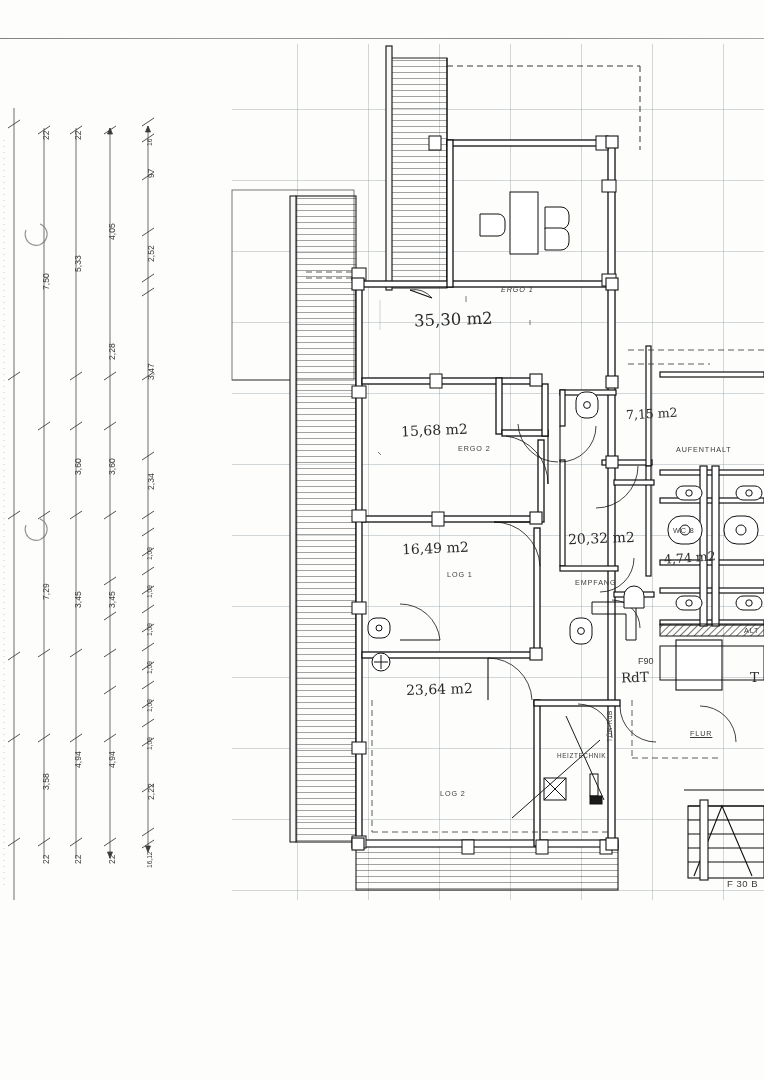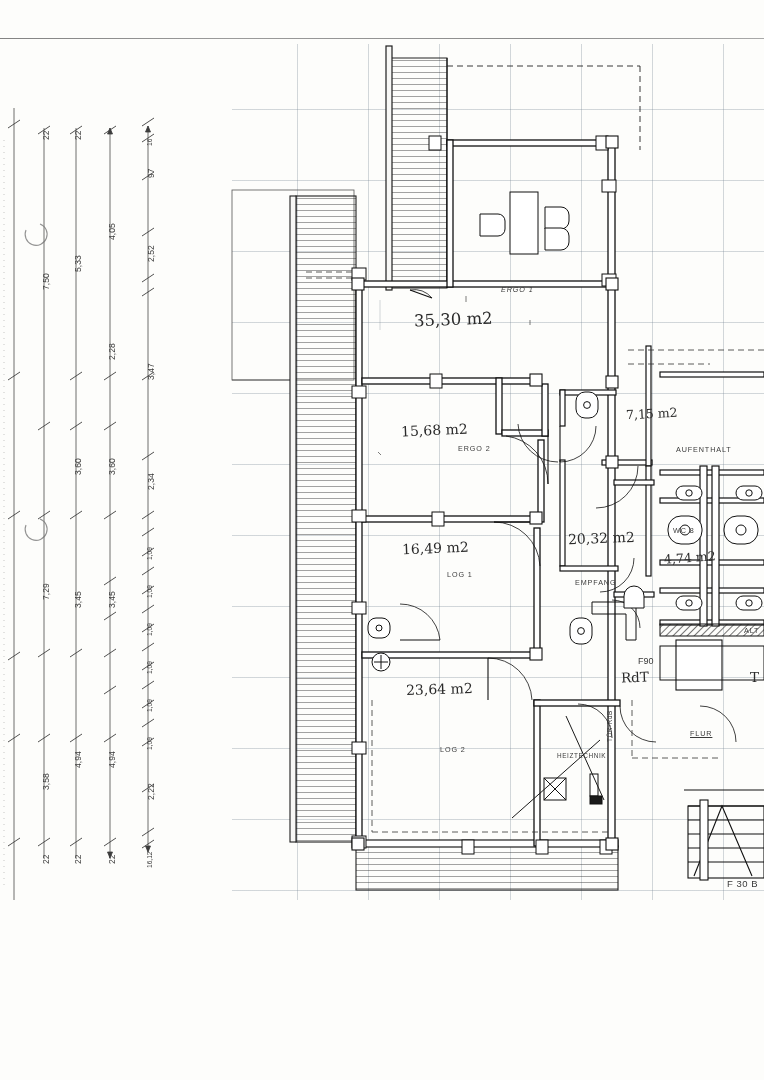--- a/index.html
+++ b/index.html
@@ -416,21 +416,21 @@
   <div class="hw hwmid" style="left:401px;top:422px;transform:rotate(-2.5deg);">15,68 m2</div>
   <div class="hw hwmid" style="left:402px;top:540px;transform:rotate(-2.2deg);">16,49 m2</div>
   <div class="hw hwmid" style="left:406px;top:681px;transform:rotate(-1.8deg);">23,64 m2</div>
   <div class="hw hwsm" style="left:626px;top:406px;transform:rotate(-3deg);">7,15 m2</div>
   <div class="hw hwmid" style="left:568px;top:530px;transform:rotate(-2deg);">20,32 m2</div>
   <div class="hw hwsm" style="left:664px;top:552px;transform:rotate(-4deg);line-height:.95;">4,74 m2</div>
 
   <div class="lbl" style="left:501px;top:285px;font-style:italic;">ERGO 1</div>
   <div class="lbl" style="left:458px;top:444px;">ERGO 2</div>
   <div class="lbl" style="left:447px;top:570px;text-align:right;">LOG 1</div>
-  <div class="lbl" style="left:440px;top:745px;">LOG 2</div>
+  <div class="lbl" style="left:440px;top:789px;">LOG 2</div>
   <div class="lbl" style="left:676px;top:422px;margin-top:23px;">AUFENTHALT</div>
   <div class="lbl" style="left:575px;top:578px;">EMPFANG</div>
   <div class="lbl" style="left:673px;top:526px;">WC 8</div>
   <div class="lbl sm" style="left:557px;top:752px;">HEIZTECHNIK</div>
   <div class="lbl" style="left:690px;top:729px;text-decoration:underline;">FLUR</div>
   <div class="lbl" style="left:638px;top:656px;font-size:9px;letter-spacing:0;">F90</div>
   <div class="lbl" style="left:699px;top:878px;font-size:9.5px;letter-spacing:.5px;margin-left:28px;">F 30 B</div>
   <div class="lbl" style="left:744px;top:626px;">ALT</div>
   <div class="lbl sm rot" style="left:606px;top:742px;">TÜR-RdB</div>
 

